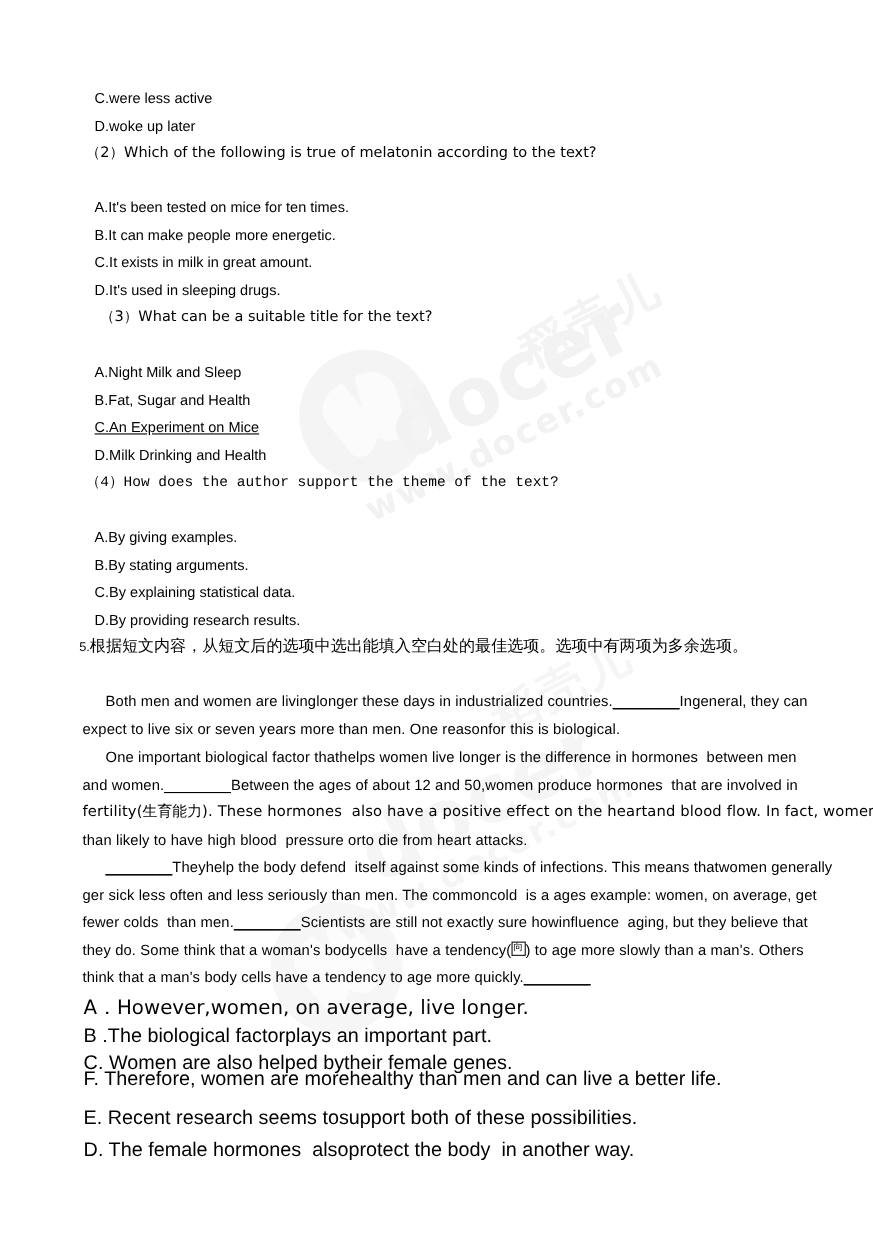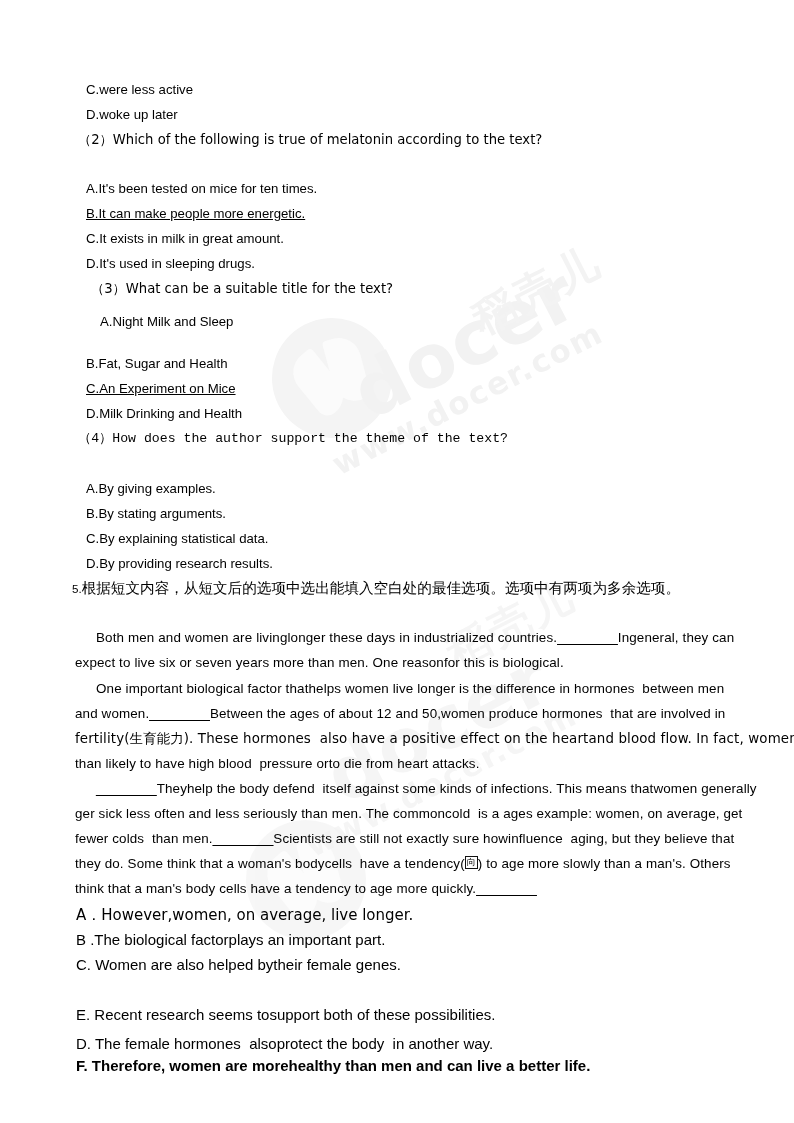--- a/index.html
+++ b/index.html
@@ -118,21 +118,21 @@
   
   .pline {
     left: 75px;
     font-size: 13.4px;
     letter-spacing: 0.01em;
   }
 
   
   .aopt {
     left: 76px;
-    font-size: 15px;
+    font-size: 18px;
   }
 
   .blank {
     text-decoration: underline;
     text-underline-offset: 2px;
   }
 
   .cjk {
     font-family: "DejaVu Sans", sans-serif;
   }
@@ -166,26 +166,26 @@
   <div class="wm wm-word wm-cn" style="left:442px; top:596px; transform:rotate(-27deg); opacity:.8;">稻壳儿</div>
 </div>
 
 <div class="page">
 
   <div class="line opt" style="top:82px;">C.were less active</div>
   <div class="line opt" style="top:107px;">D.woke up later</div>
 
   <div class="line qnum cjk" style="top:132px;">（2）Which of the following is true of melatonin according to the text?</div>
   <div class="line opt" style="top:181px;">A.It's been tested on mice for ten times.</div>
-  <div class="line opt" style="top:206px;text-decoration:underline;">B.It can make people more energetic.</div>
+  <div class="line opt" style="top:206px;">B.It can make people more energetic.</div>
   <div class="line opt" style="top:231px;">C.It exists in milk in great amount.</div>
   <div class="line opt" style="top:256px;">D.It's used in sleeping drugs.</div>
 
   <div class="line qnum cjk" style="top:281px;margin-left:13px;">（3）What can be a suitable title for the text?</div>
-  <div class="line opt" style="top:314px;margin-left:14px;">A.Night Milk and Sleep</div>
+  <div class="line opt" style="top:331px;">A.Night Milk and Sleep</div>
   <div class="line opt" style="top:356px;">B.Fat, Sugar and Health</div>
   <div class="line opt" style="top:381px;text-decoration:underline;">C.An Experiment on Mice</div>
   <div class="line opt" style="top:406px;">D.Milk Drinking and Health</div>
 
   <div class="line qnum cjk" style="top:431px;font-family:Liberation Mono, monospace;">（4）How does the author support the theme of the text?</div>
   <div class="line opt" style="top:481px;">A.By giving examples.</div>
   <div class="line opt" style="top:506px;">B.By stating arguments.</div>
   <div class="line opt" style="top:531px;">C.By explaining statistical data.</div>
   <div class="line opt" style="top:556px;">D.By providing research results.</div>
 
@@ -203,15 +203,15 @@
   <div class="line pline" style="top:806px;">ger sick less often and less seriously than men. The commoncold  is a ages example: women, on average, get</div>
   <div class="line pline" style="top:831px;"><span>fewer colds  than men.</span><span class="blank">________</span><span>Scientists are still not exactly sure howinfluence  aging, but they believe that</span></div>
   <div class="line pline" style="top:856px;"><span>they do. Some think that a woman's bodycells  have a tendency(</span><span class="boxch">向</span><span>) to age more slowly than a man's. Others</span></div>
   <div class="line pline" style="top:881px;"><span>think that a man's body cells have a tendency to age more quickly.</span><span class="blank">________</span></div>
 
   <div class="line aopt cjk" style="top:906px;">A．However,women, on average, live longer.</div>
   <div class="line aopt" style="top:931px;">B .The biological factorplays an important part.</div>
   <div class="line aopt" style="top:956px;">C. Women are also helped bytheir female genes.</div>
   <div class="line aopt" style="top:1035px;">D. The female hormones  alsoprotect the body  in another way.</div>
   <div class="line aopt" style="top:1006px;">E. Recent research seems tosupport both of these possibilities.</div>
-  <div class="line aopt" style="top:1057px;font-weight:bold;">F. Therefore, women are morehealthy than men and can live a better life.</div>
+  <div class="line aopt" style="top:970px;">F. Therefore, women are morehealthy than men and can live a better life.</div>
 
 </div>
 
 </body></html>

